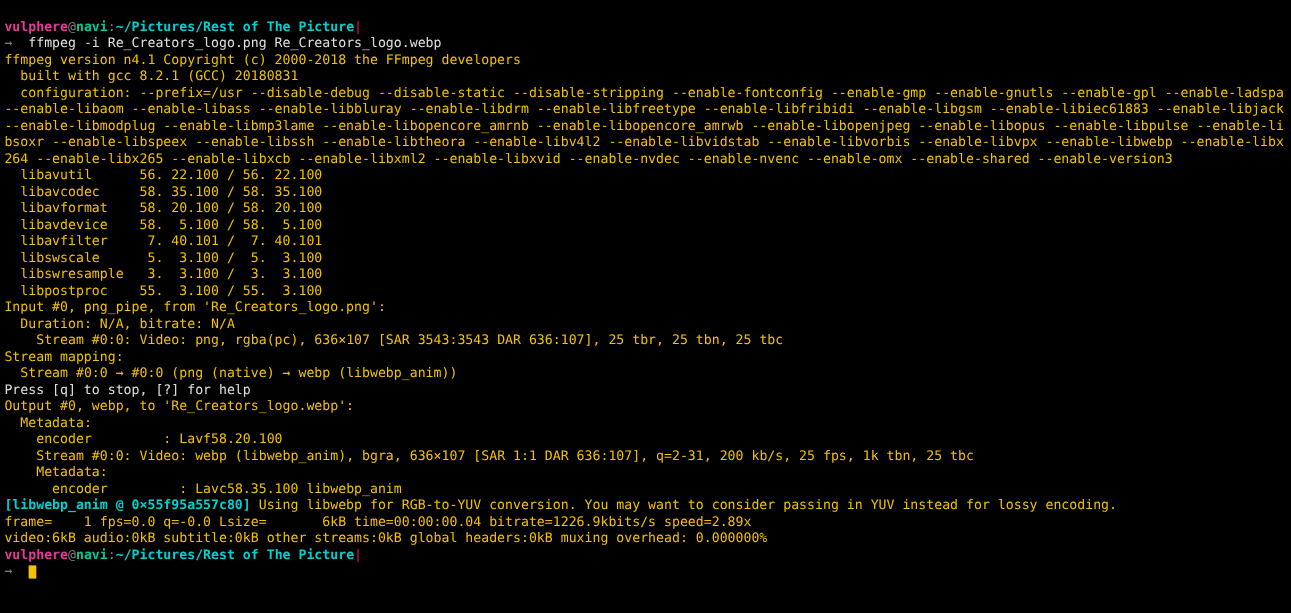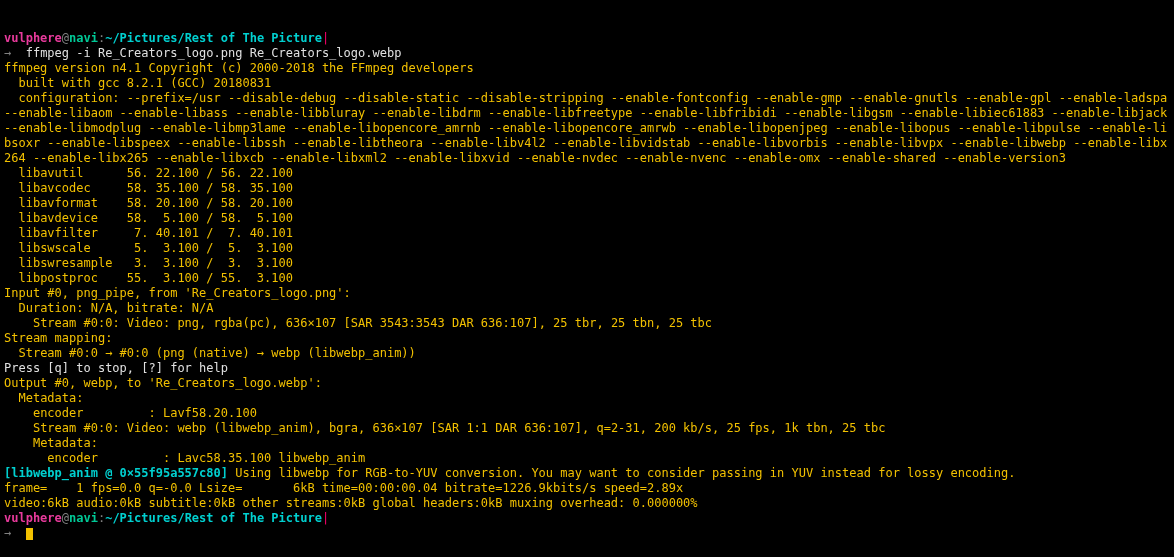--- a/index.html
+++ b/index.html
@@ -10,21 +10,21 @@
     height: 557px;
     overflow: hidden;
   }
   .terminal {
     font-family: "DejaVu Sans Mono", "Liberation Mono", Consolas, monospace;
     font-size: 12px;
     line-height: 15px;
     color: #e0e0e0;
     white-space: pre-wrap;
     word-break: break-all;
-    padding: 16px 4px;
+    padding: 2px 4px;
     width: 1166px;
   }
   .c-user   { color: #e83a9c; font-weight: bold; }
   .c-at     { color: #808080; }
   .c-host   { color: #00c896; font-weight: bold; }
   .c-sep    { color: #808080; }
   .c-path   { color: #00d0d0; font-weight: bold; }
   .c-mark   { color: #ff006e; }
   .c-arrow  { color: #808080; }
   .c-white  { color: #e0e0e0; }

